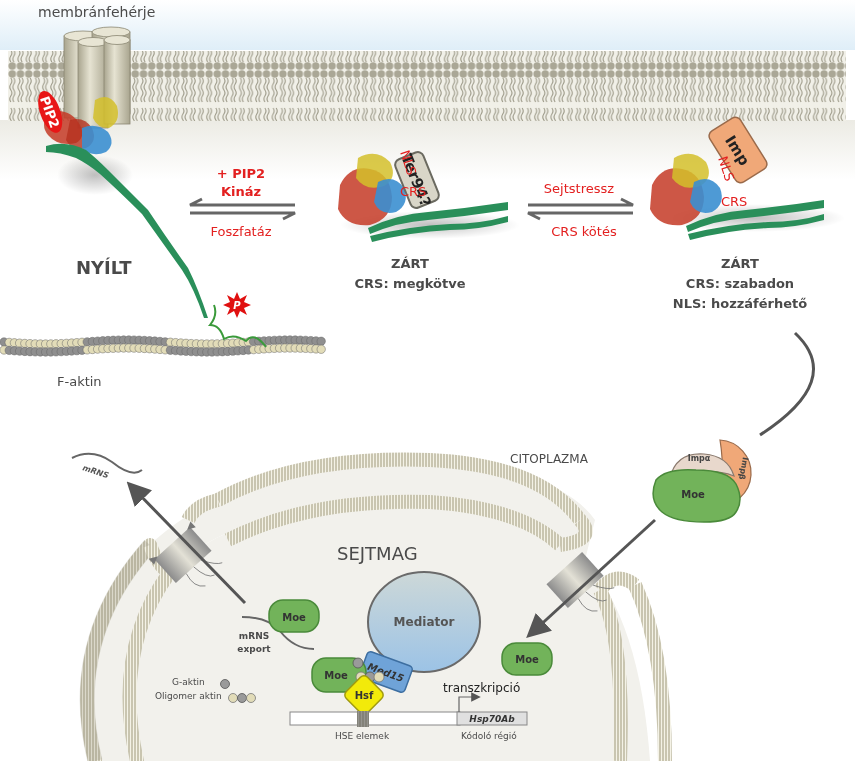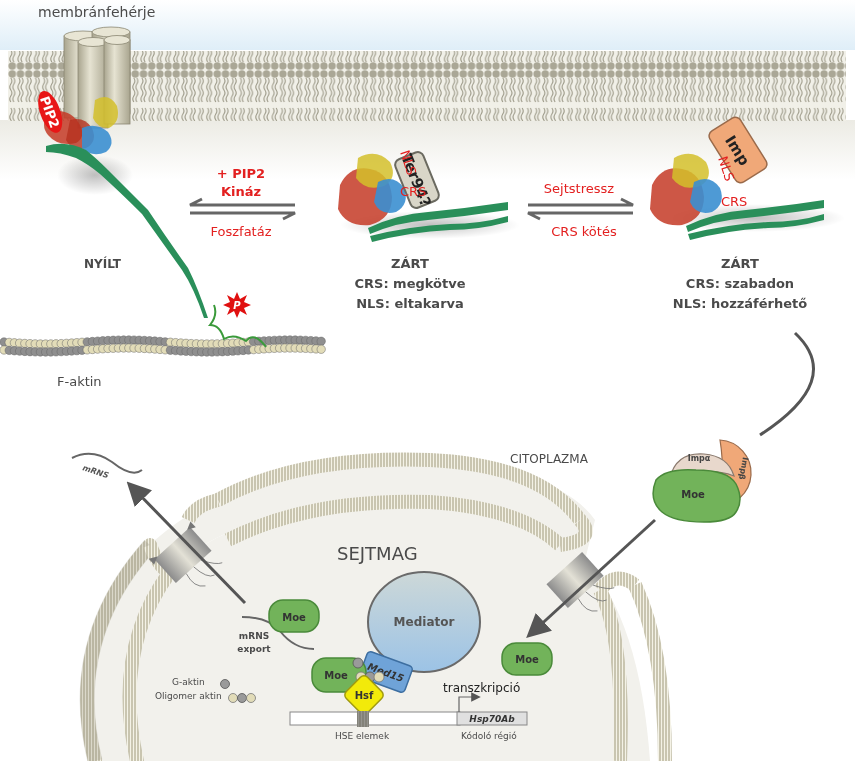--- a/index.html
+++ b/index.html
@@ -371,27 +371,26 @@
 
 <div class="lbl red center" style="left:206px;top:165px;width:70px;font-size:13px;line-height:18px;font-weight:bold;">
   <div>+ PIP2</div>
   <div>Kináz</div>
 </div>
 <div class="lbl red center" style="left:196px;top:224px;width:90px;font-size:13px;">Foszfatáz</div>
 
 <div class="lbl red center" style="left:534px;top:181px;width:90px;font-size:13px;">Sejtstressz</div>
 <div class="lbl red center" style="left:534px;top:224px;width:100px;font-size:13px;">CRS kötés</div>
 
-<div class="lbl gray bold" style="left:76px;top:257px;font-size:12px;margin-left:8px;">NYÍLT</div>
+<div class="lbl gray bold" style="left:76px;top:257px;font-size:18px;">NYÍLT</div>
 <div class="lbl gray" style="left:57px;top:374px;font-size:13px;">F-aktin</div>
 
 <div class="lbl gray bold center" style="left:340px;top:254px;width:140px;font-size:13px;line-height:20px;">
   <div>ZÁRT</div>
   <div>CRS: megkötve</div>
-  <div>NLS: eltakarva</div>
 </div>
 
 <div class="lbl gray bold center" style="left:665px;top:254px;width:150px;font-size:13px;line-height:20px;">
   <div>ZÁRT</div>
   <div>CRS: szabadon</div>
   <div>NLS: hozzáférhető</div>
 </div>
 
 <div class="lbl gray" style="left:510px;top:452px;font-size:12px;">CITOPLAZMA</div>
 <div class="lbl gray" style="left:337px;top:543px;font-size:18px;">SEJTMAG</div>

